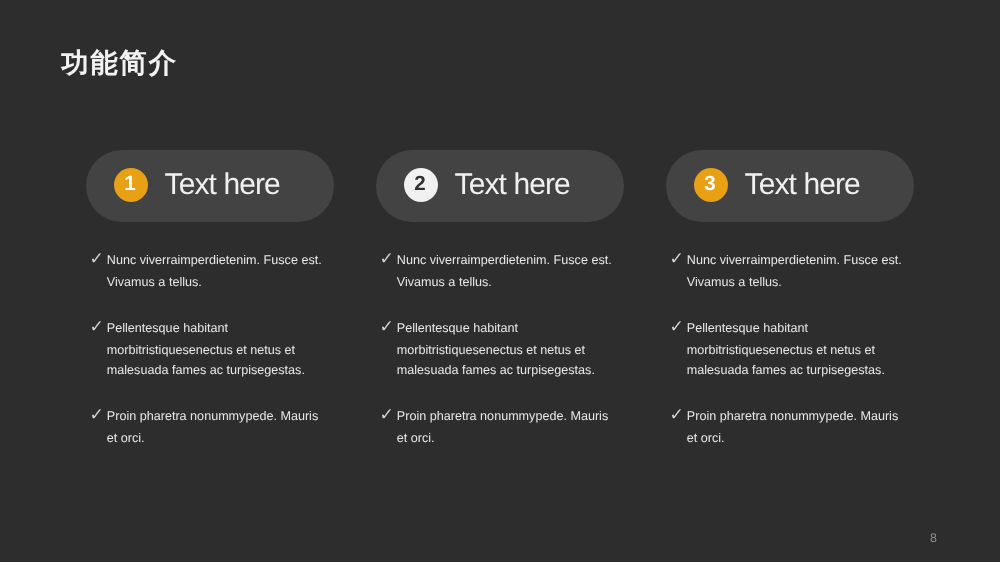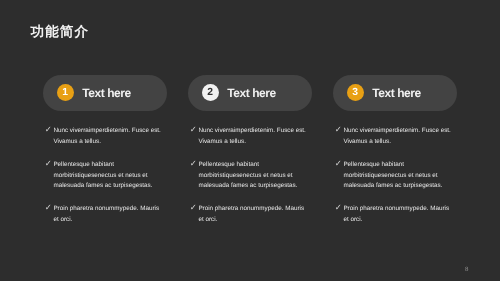--- a/index.html
+++ b/index.html
@@ -11,21 +11,21 @@
          color:#f2f2f2;letter-spacing:1.0px;line-height:13.6px;}
   .col{position:absolute;top:74.5px;width:124px;}
   .col-1{left:43px;}
   .col-2{left:188px;}
   .col-3{left:333px;}
   .card{height:36px;border-radius:18px;background:#434343;display:flex;align-items:center;
         padding-left:13.5px;box-sizing:border-box;}
   .badge{width:17px;height:17px;border-radius:50%;background:#e8a014;color:#ffffff;
          font-size:10.3px;font-weight:bold;display:flex;align-items:center;justify-content:center;
          flex:none;line-height:0;text-indent:0;}
-  .card-label{margin-left:8.8px;font-size:12px;font-weight:bold;color:#f0f0f0;letter-spacing:-0.45px;}
+  .card-label{margin-left:8.8px;font-size:15px;font-weight:normal;color:#f0f0f0;letter-spacing:-0.45px;}
   .bullets{margin-top:15.6px;}
   .bullet{display:flex;margin-bottom:12.1px;}
   .check{color:#d2d2d2;font-size:8.5px;margin-right:1.6px;line-height:10.8px;flex:none;margin-left:1.7px;position:relative;top:-2.2px;}
   .btxt{font-size:6.3px;color:#e8e8e8;line-height:10.8px;width:109px;}
   .pagenum{position:absolute;left:465px;top:266px;font-size:6.2px;line-height:7px;color:#8d8d8d;}
 </style>
 </head>
 <body>
 
 <div class="slide" style="background: rgb(45, 45, 45);">

